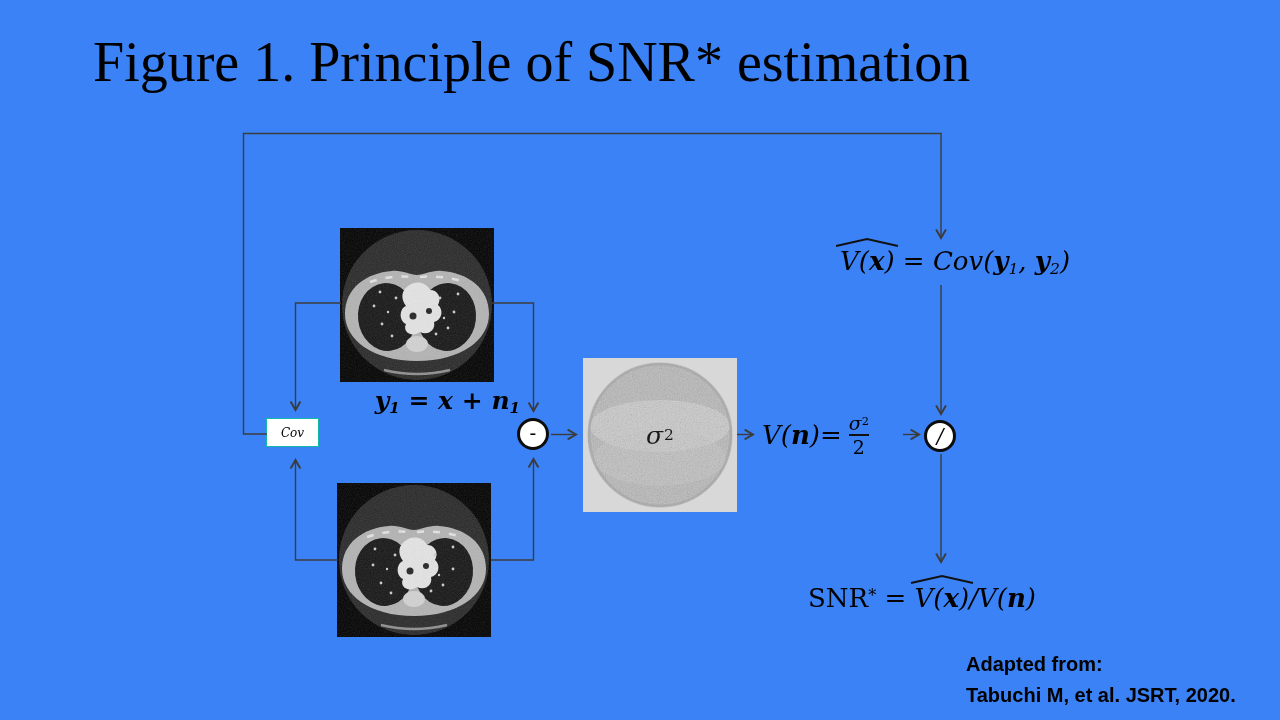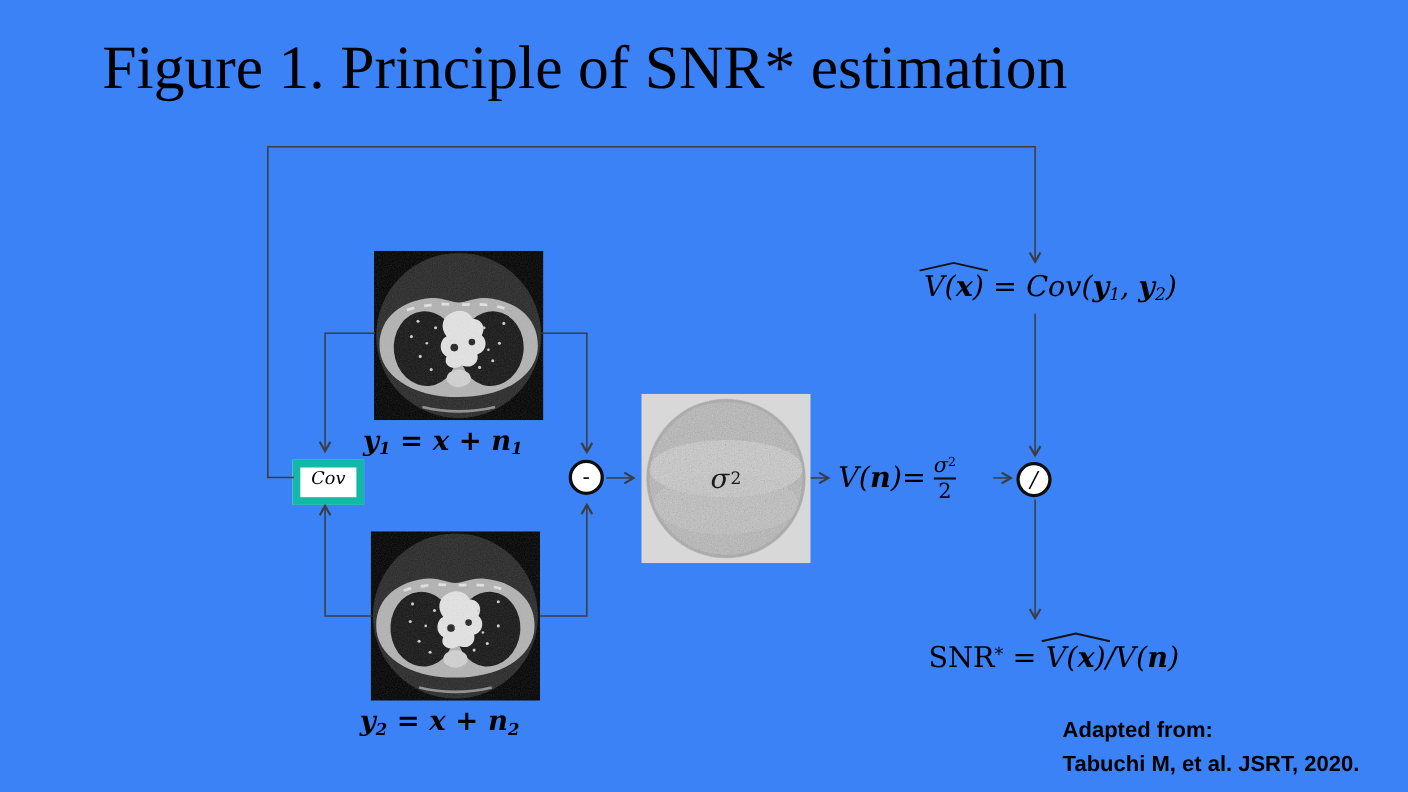--- a/index.html
+++ b/index.html
@@ -9,46 +9,46 @@
          letter-spacing:0px;white-space:nowrap;}
   .connectors{position:absolute;left:0;top:0;width:1280px;height:720px;pointer-events:none;}
   .ct{position:absolute;width:154px;height:154px;}
   .ct svg{display:block;}
   .noise{position:absolute;left:583px;top:358px;width:154px;height:154px;}
   .noise svg{display:block;}
   .sigma-label{position:absolute;left:0;top:0;width:154px;height:154px;display:flex;
                align-items:center;justify-content:center;font-family:"DejaVu Serif",serif;
                font-style:italic;font-size:25px;color:#1a1a1a;}
   .sigma-label sup{font-size:62%;font-style:normal;margin-left:1px;}
-  .covbox{position:absolute;left:266px;top:418px;width:51px;height:27px;border:7px solid #14b8a6;
-          background:#fff;display:flex;justify-content:center;
-          font-family:"DejaVu Serif",serif;font-style:italic;font-size:16px;}
+  .covbox{position:absolute;left:266px;top:418px;width:51px;height:27px;border:1px solid #14b8a6;
+          background:#fff;display:flex;align-items:center;justify-content:center;
+          font-family:"DejaVu Serif",serif;font-style:italic;font-size:12px;}
   .opnode{position:absolute;width:26px;height:26px;border:3.5px solid #0d0d0d;border-radius:50%;
           background:#fff;display:flex;align-items:center;justify-content:center;
           font-family:"DejaVu Serif",serif;font-size:20px;line-height:1;}
   .minusnode{left:517px;top:418px;}
   .dividenode{left:924px;top:420px;font-style:italic;}
-  .imglabel{position:absolute;width:190px;text-align:left;
+  .imglabel{position:absolute;width:190px;text-align:right;
             font-family:"DejaVu Serif",serif;font-size:25px;font-style:italic;font-weight:700;}
   .imglabel sub{font-size:60%;font-weight:700;vertical-align:-4px;}
   .formula{position:absolute;font-family:"DejaVu Serif",serif;font-size:26px;font-style:italic;
            white-space:nowrap;}
   .formula .up{font-style:normal;}
   .formula .bv{font-weight:700;}
   .formula sub{font-size:60%;vertical-align:-4px;}
   .formula sup{font-size:62%;vertical-align:6px;font-style:normal;}
   .hatgroup{position:relative;display:inline-block;text-align:right;}
   .hatgroup .hat{position:absolute;left:50%;top:-9px;transform:translateX(-50%);}
   .f-cov{left:805px;top:246px;width:300px;text-align:center;}
   .f-vn{left:762px;top:412px;height:46px;display:flex;align-items:center;}
   .frac{display:inline-flex;flex-direction:column;align-items:center;line-height:1;
         font-size:19px;margin-left:7px;}
   .frac .bar{align-self:stretch;height:2px;background:#111;margin:1.5px 0;}
   .frac sup{font-size:60%;vertical-align:5px;}
-  .f-snr{left:812px;top:583px;width:292px;text-align:center;}
+  .f-snr{left:776px;top:583px;width:292px;text-align:center;}
   .credit{position:absolute;left:966px;top:649px;font-family:"Liberation Sans",sans-serif;
           font-weight:700;font-size:20px;line-height:31px;color:#000;}
 </style>
 </head>
 <body>
 
 <div class="slide">
 
   <div class="title">Figure 1. Principle of SNR* estimation</div>
 
@@ -122,23 +122,20 @@
           <circle cx="102" cy="92" r="1.2"></circle>
       </g>
       <path d="M44 142 Q77 150 110 142" stroke="#8f8f8f" stroke-width="2.5" fill="none"></path>
       <rect width="154" height="154" filter="url(#gr2)" opacity="0.18"></rect>
     </svg>
   </div>
 
   <div class="imglabel" style="left:330px;top:386px;">
     <span>y</span><sub>1</sub><span> = </span><span>x</span><span> + </span><span>n</span><sub>1</sub>
   </div>
-  <div class="imglabel" style="left:327px;top:641px;">
-    <span>y</span><sub>2</sub><span> = </span><span>x</span><span> + </span><span>n</span><sub>2</sub>
-  </div>
 
   <div class="covbox">
     <span>Cov</span>
   </div>
   <div class="opnode minusnode">
     <span style="margin-top:-3px;">-</span>
   </div>
   <div class="opnode dividenode">
     <span>/</span>
   </div>

